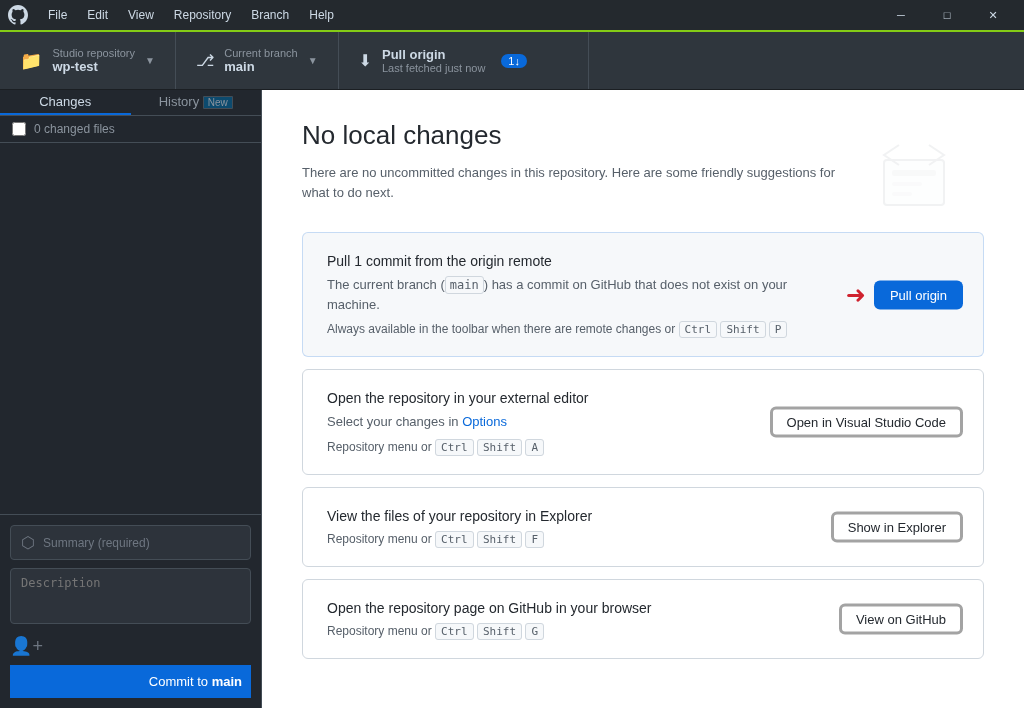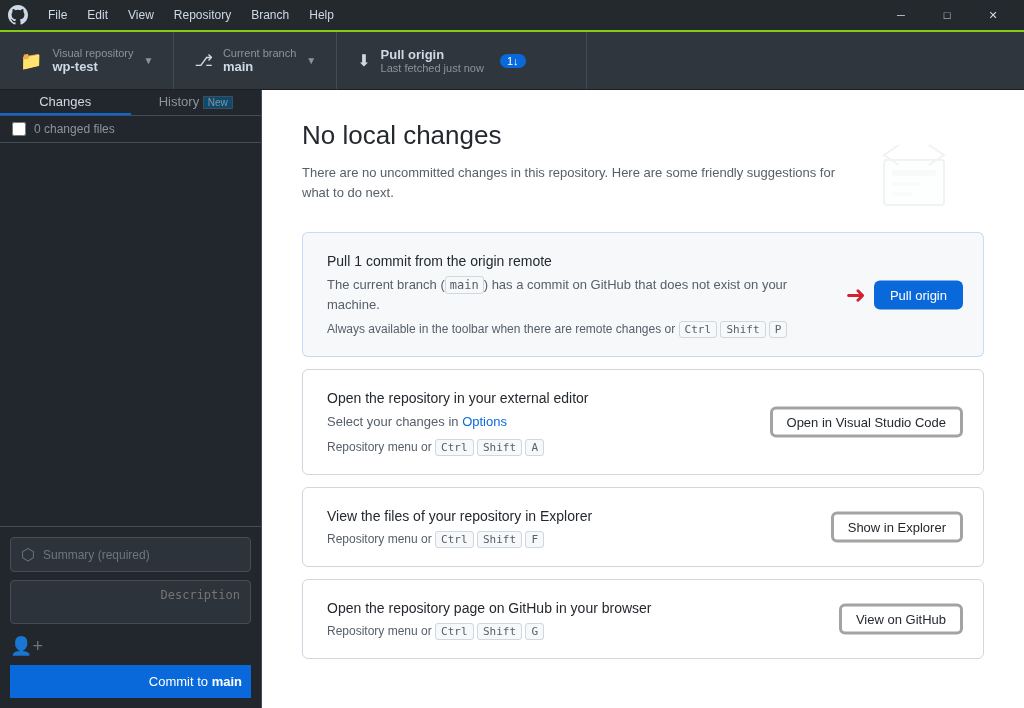--- a/index.html
+++ b/index.html
@@ -30,21 +30,21 @@
     .sidebar { width: 262px; background: #22272e; border-right: 1px solid #444d56; display: flex; flex-direction: column; flex-shrink: 0; }
     .sidebar-tabs { display: flex; border-bottom: 1px solid #444d56; }
     .tab { flex: 1; text-align: center; padding: 4px 0; font-size: 13px; cursor: pointer; color: #8b949e; border-bottom: 2px solid transparent; }
     .tab.active { color: #cdd9e5; border-bottom: 2px solid #0969da; background: transparent; }
     .tab-badge { background: #0c4a6e; color: #8b949e; font-size: 10px; border: 1px solid #444d56; border-radius: 1px; padding: 0 4px; }
     .changed-files-bar { display: flex; align-items: center; padding: 6px 12px; border-bottom: 1px solid #444d56; font-size: 12px; color: #8b949e; gap: 8px; }
     .changed-files-bar input[type=checkbox] { width: 14px; height: 14px; }
     .sidebar-spacer { flex: 1; }
     .commit-area { padding: 10px; border-top: 1px solid #444d56; }
     .commit-summary { width: 100%; background: #2d333b; border: 1px solid #444d56; border-radius: 4px; padding: 7px 10px; color: #8b949e; font-size: 12px; margin-bottom: 8px; display: flex; align-items: center; gap: 8px; }
-    .commit-description { width: 100%; background: #2d333b; border: 1px solid #444d56; border-radius: 4px; padding: 7px 10px; color: #8b949e; font-size: 12px; height: 44px; resize: none; margin-bottom: 8px; text-align: right; }
+    .commit-description { width: 100%; background: #2d333b; border: 1px solid #444d56; border-radius: 4px; padding: 7px 10px; color: #8b949e; font-size: 12px; height: 56px; resize: none; margin-bottom: 8px; }
     .commit-footer { display: flex; align-items: center; justify-content: space-between; margin-bottom: 8px; }
     .commit-user-icon { font-size: 18px; color: #6e7681; }
     .commit-btn { width: 100%; background: #0969da; color: white; border: none; border-radius: 0; padding: 9px; font-size: 13px; font-weight: 500; cursor: pointer; text-align: right; }
 
     
     .main { flex: 1; background: #ffffff; color: #24292f; overflow-y: auto; padding: 30px 40px; }
     .main h1 { font-size: 26px; font-weight: 400; color: #24292f; margin-bottom: 12px; }
     .main .subtitle { font-size: 13px; color: #57606a; max-width: 540px; margin-bottom: 30px; line-height: 1.5; }
 
     
@@ -87,21 +87,21 @@
     <button class="titlebar-btn">─</button>
     <button class="titlebar-btn">□</button>
     <button class="titlebar-btn close">✕</button>
   </div>
 </div>
 
 <div class="toolbar">
   <div class="toolbar-item">
     <span style="font-size:18px;">📁</span>
     <div>
-      <div class="label-small">Visual repository</div>
+      <div class="label-small">Studio repository</div>
       <div class="label-main">wp-test</div>
     </div>
     <span class="toolbar-arrow">▼</span>
   </div>
   <div class="toolbar-item">
     <span style="font-size:16px;">⎇</span>
     <div>
       <div class="label-small">Current branch</div>
       <div class="label-main">main</div>
     </div>

